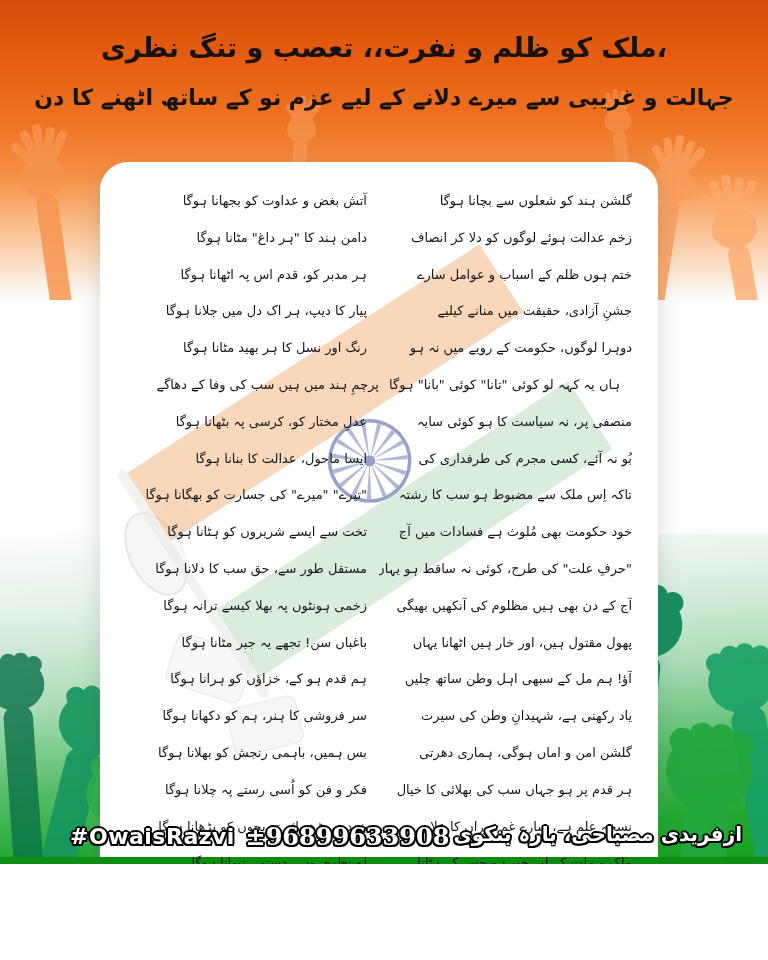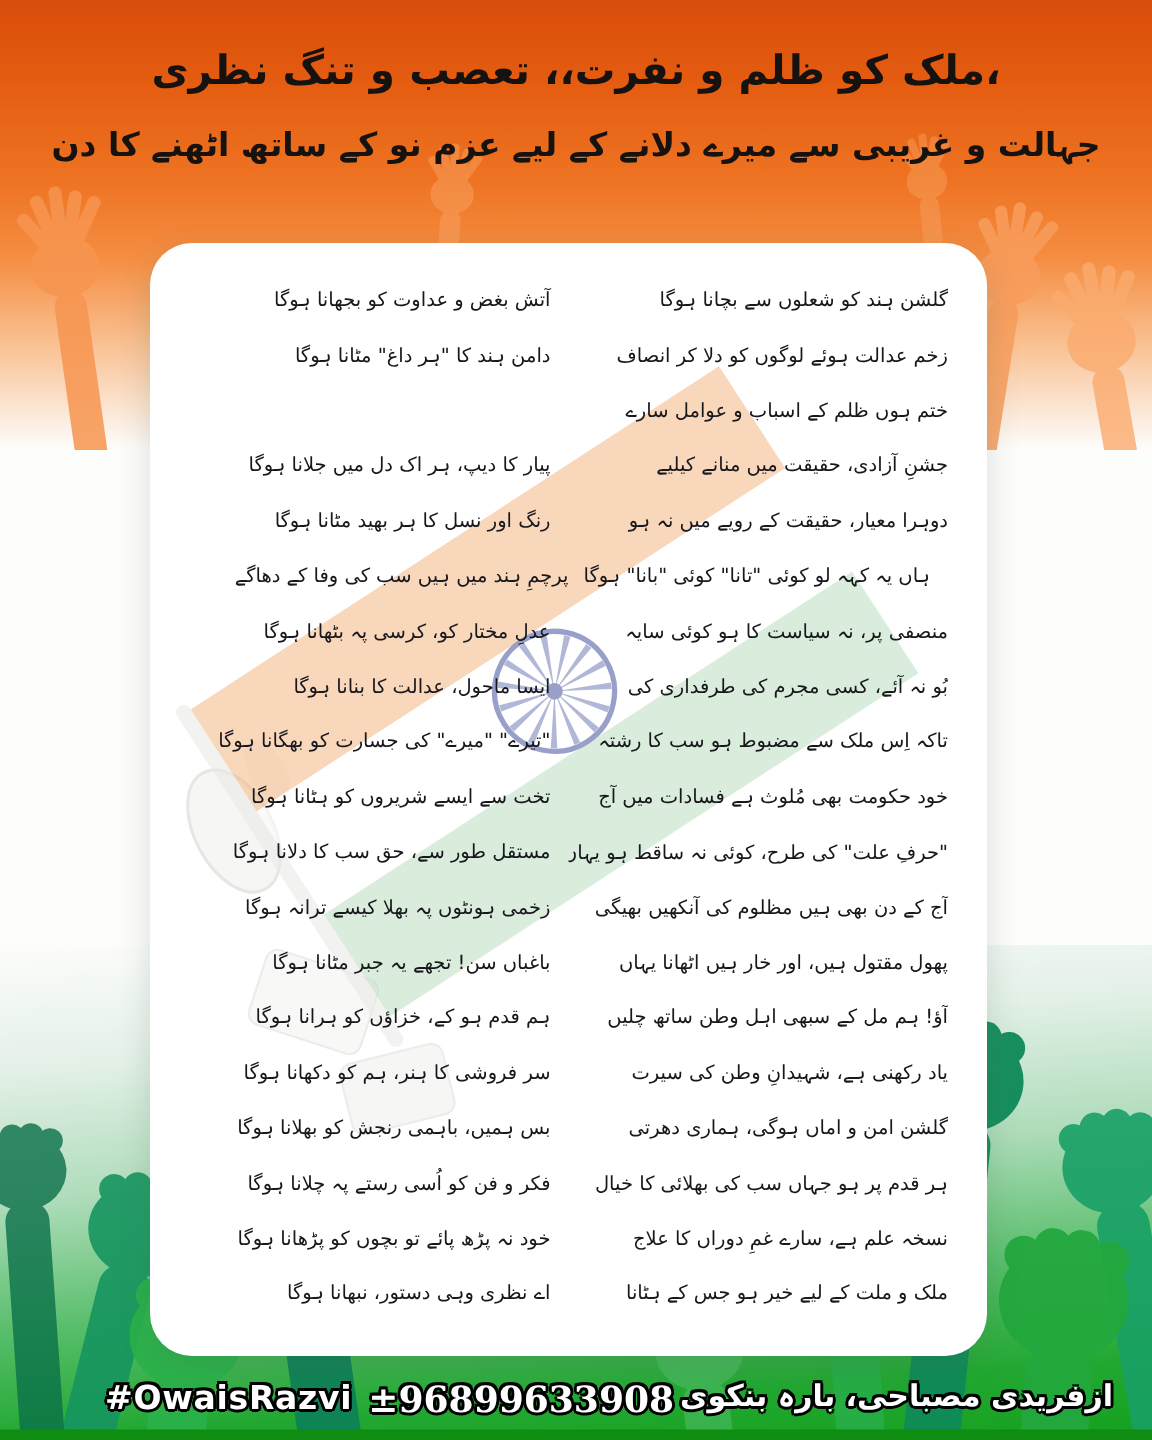--- a/index.html
+++ b/index.html
@@ -1,17 +1,17 @@
 <!DOCTYPE html>
 <html lang="ur"><head>
 <meta charset="utf-8">
 <style>
   html,body{margin:0;padding:0;}
   #poster{
-    position:relative; width:768px; height:960px; overflow:hidden;
+    position:relative; width:768px; height:864px; overflow:hidden;
     background:#fdfdfc;
     font-family:"DejaVu Sans", sans-serif;
   }
   
   .bg-top{
     position:absolute; left:0; top:0; width:768px; height:300px;
     background:linear-gradient(180deg,
       #d84d0b 0%, #e45c10 18%, #ee7322 40%, #f58f44 58%,
       #f9bd8b 75%, rgba(255,255,255,0) 100%);
   }
@@ -167,29 +167,30 @@
     <div class="hemistich left-col">آتش بغض و عداوت کو بجھانا ہوگا</div>
   </div>
 
   <div class="couplet">
     <div class="hemistich right-col">زخم عدالت ہوئے لوگوں کو دلا کر انصاف</div>
     <div class="hemistich left-col">دامن ہند کا "ہر داغ" مٹانا ہوگا</div>
   </div>
 
   <div class="couplet">
     <div class="hemistich right-col">ختم ہوں ظلم کے اسباب و عوامل سارے</div>
+    <div class="hemistich left-col">ہر مدبر کو، قدم اس پہ اٹھانا ہوگا</div>
   </div>
 
   <div class="couplet">
     <div class="hemistich right-col">جشنِ آزادی، حقیقت میں منانے کیلیے</div>
     <div class="hemistich left-col">پیار کا دیپ، ہر اک دل میں جلانا ہوگا</div>
   </div>
 
   <div class="couplet">
-    <div class="hemistich right-col">دوہرا معیار، حقیقت کے رویے میں نہ ہو</div>
+    <div class="hemistich right-col">دوہرا لوگوں، حکومت کے رویے میں نہ ہو</div>
     <div class="hemistich left-col">رنگ اور نسل کا ہر بھید مٹانا ہوگا</div>
   </div>
 
   <div class="couplet">
     <div class="hemistich left-col">ہاں یہ کہہ لو کوئی "تانا" کوئی "بانا" ہوگا</div>
     <div class="hemistich right-col">پرچمِ ہند میں ہیں سب کی وفا کے دھاگے</div>
   </div>
 
   <div class="couplet">
     <div class="hemistich right-col">منصفی پر، نہ سیاست کا ہو کوئی سایہ</div>

